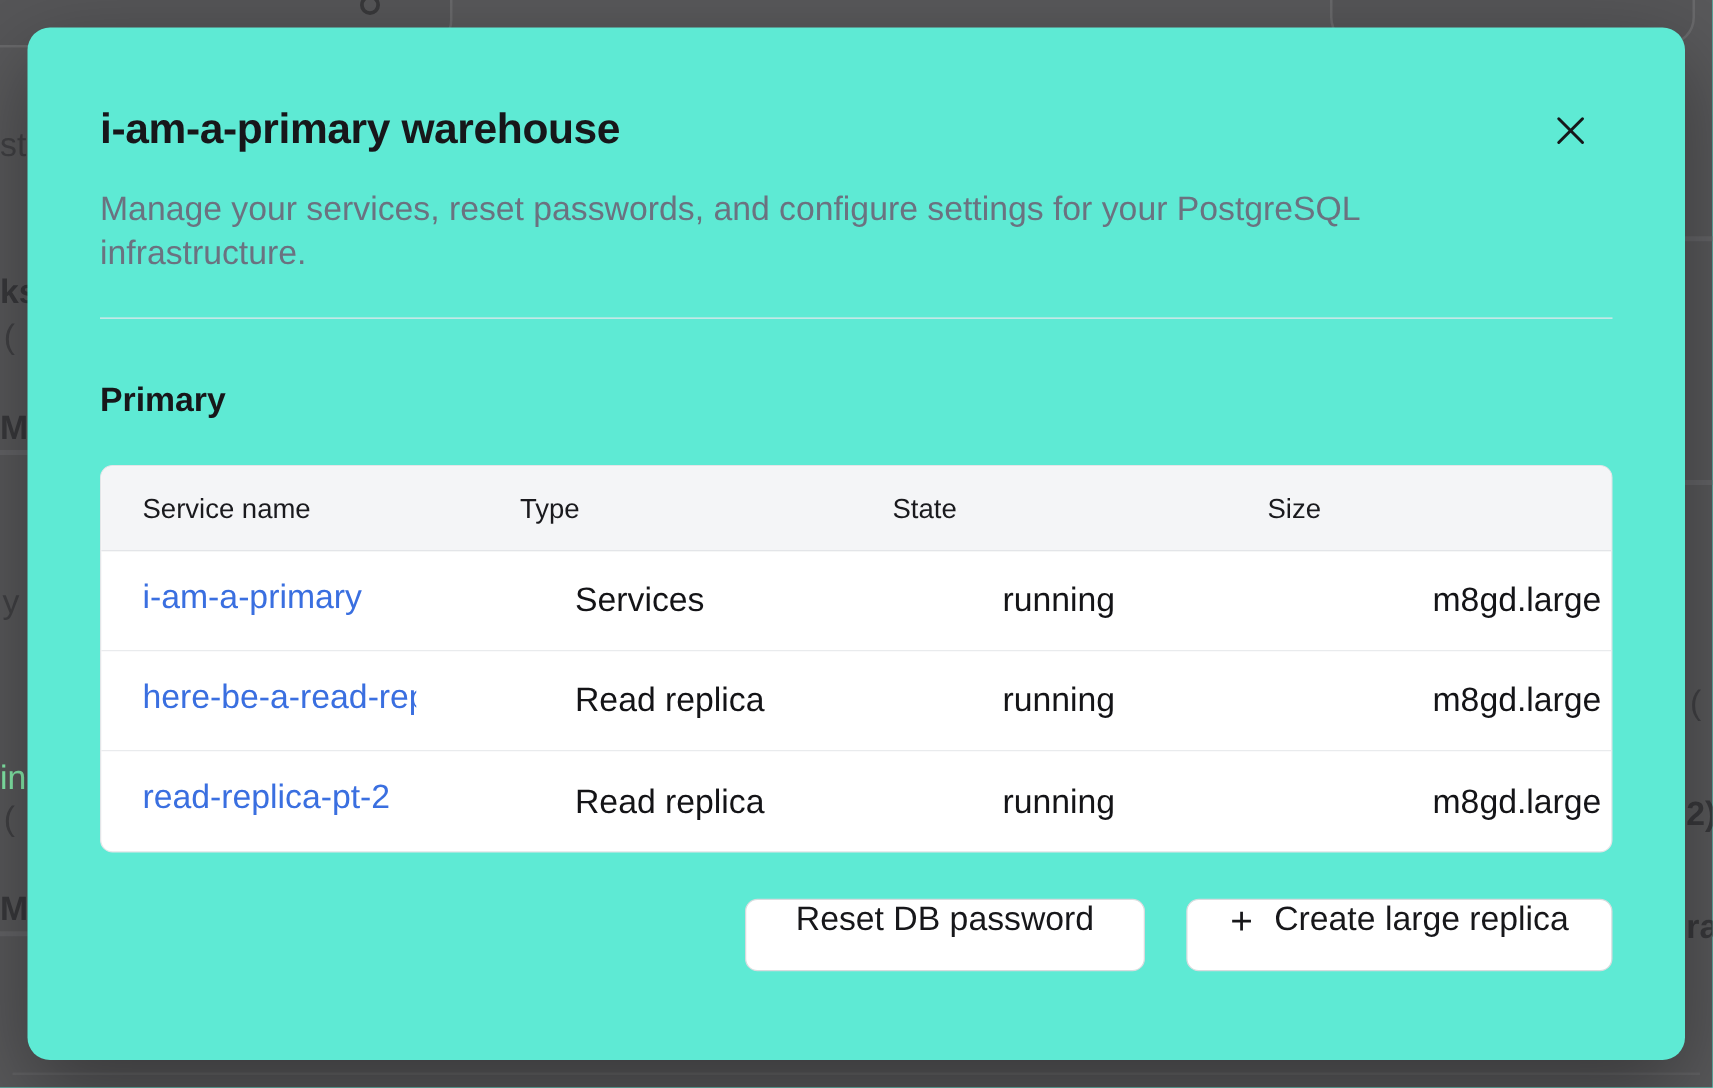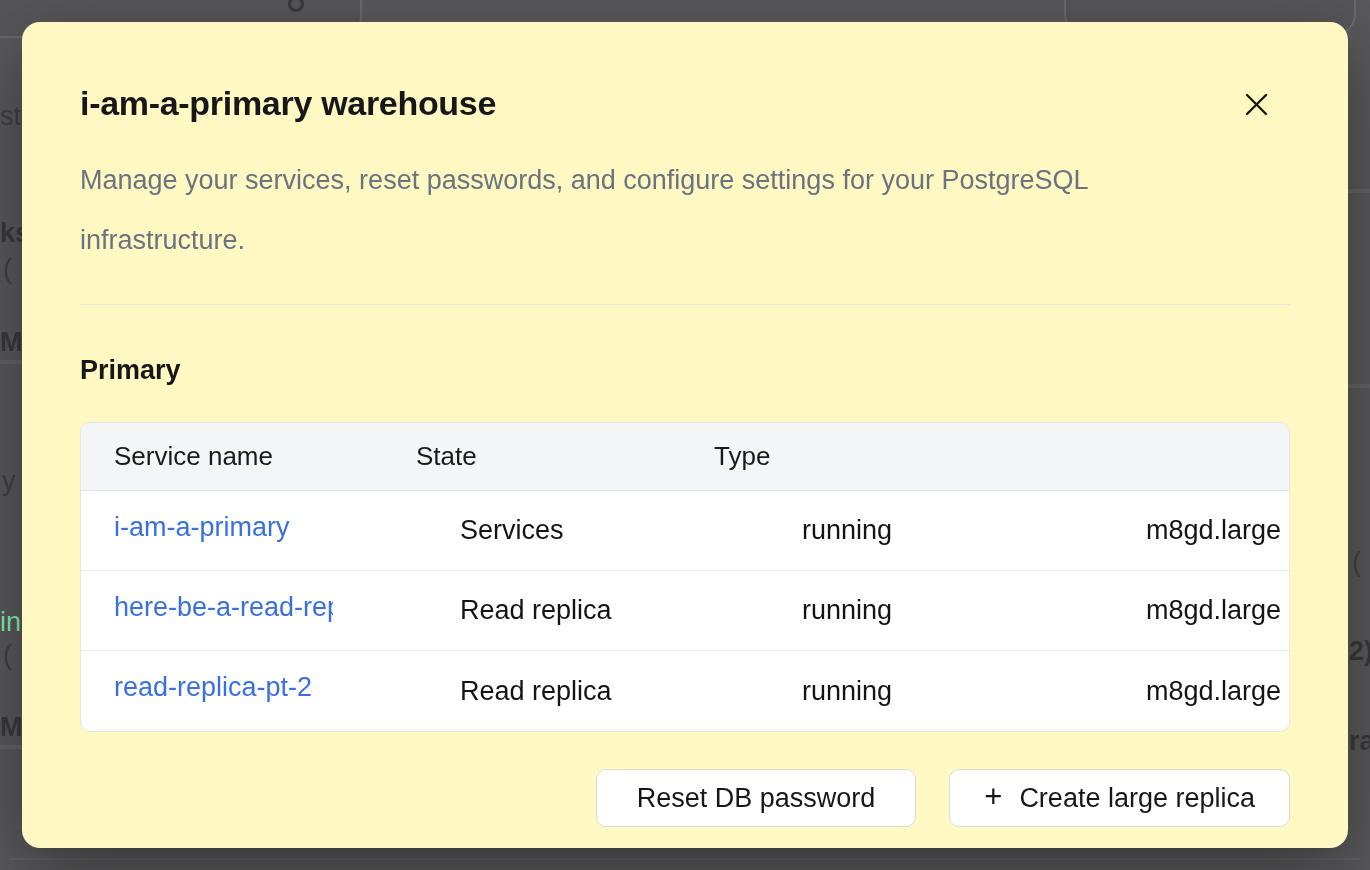--- a/index.html
+++ b/index.html
@@ -27,71 +27,71 @@
   .frag {
     position:absolute; font-size:27px; color:#414144; white-space:nowrap;
   }
   .frag.bold { font-weight:700; color:#39393c; }
   .frag.blue { color:#86efac; }
   .bottom-line { position:absolute; left:10px; top:858px; width:1350px; height:2px; background:#626264; }
 
   
   .modal {
     position:absolute; left:22px; top:22px; width:1326px; height:826px;
-    background:#fef9c3; border-radius:18px;
+    background:#5eead4; border-radius:18px;
     box-shadow:0 24px 70px rgba(0,0,0,0.38);
     padding:62px 58px 0 58px;
   }
   .modal-title {
     font-size:34px; font-weight:700; color:#17171a; letter-spacing:-0.3px;
   }
   .close-btn {
     position:absolute; top:64px; right:74px; width:36px; height:36px;
     display:flex; align-items:center; justify-content:center;
     background:transparent; border:none; cursor:pointer;
   }
   .modal-desc {
-    margin-top:27px; font-size:27px; line-height:60px; color:#6b7280;
+    margin-top:27px; font-size:27px; line-height:35px; color:#6b7280;
     max-width:1145px;
   }
   .divider { margin-top:34px; height:1px; background:#e5e7eb; }
   .section-title { margin-top:50px; font-size:27px; font-weight:700; color:#17171a; }
 
   
   .svc-table {
     margin-top:36px; width:1210px;
     border:1px solid #e3e5e8; border-radius:10px; overflow:hidden;
     background:#fff;
   }
   .t-row {
     display:grid; grid-template-columns:335px 298px 300px 1fr;
     align-items:center;
   }
   .t-head {
     height:68px; background:#f4f5f7; border-bottom:1px solid #e3e5e8;
-    font-size:26px; font-weight:500; color:#1a1a1e;
+    font-size:22px; font-weight:500; color:#1a1a1e;
   }
   .t-data { height:80px; font-size:27px; color:#141417; border-bottom:1px solid #e9ebed;gap:44px; }
   .t-data:last-child { border-bottom:none; }
   .t-row > :first-child { padding-left:33px; }
   .svc-link {
     color:#3a6fe0; text-decoration:none; white-space:nowrap;
     display:inline-block; overflow:hidden; max-width:219px;
   }
 
   
   .actions {
     margin-top:37px; width:1210px;
     display:flex; justify-content:flex-end; gap:33px;
   }
   .btn {
     height:58px; background:#ffffff; border:1.5px solid #d8dbde;
     border-radius:10px; font-family:"Liberation Sans", sans-serif;
     font-size:27px; font-weight:500; color:#17171a;
-    display:flex; align-items:center; cursor:pointer;
+    display:flex; align-items:flex-start; cursor:pointer;
   }
   .btn.reset { padding:0 40px; }
   .btn.create { padding:0 34px; }
   .plus-glyph { font-size:31px; font-weight:300; margin-right:17px; position:relative; top:-1px; }
 </style>
 </head>
 <body>
 
 <div class="backdrop">
   <div class="top-pill left"></div>
@@ -131,22 +131,23 @@
 
   <p class="modal-desc">Manage your services, reset passwords, and configure settings for your PostgreSQL infrastructure.</p>
 
   <div class="divider"></div>
 
   <h2 class="section-title">Primary</h2>
 
   <div class="svc-table">
     <div class="t-row t-head">
       <div>Service name</div>
+      <div>Type</div>
       <div>State</div>
-      <div>Type</div>
+      <div>Size</div>
     </div>
 
     <div class="t-row t-data">
       <div><a class="svc-link" href="#">i-am-a-primary</a></div>
       <div>Services</div>
       <div>running</div>
       <div>m8gd.large</div>
     </div>
 
     <div class="t-row t-data">

